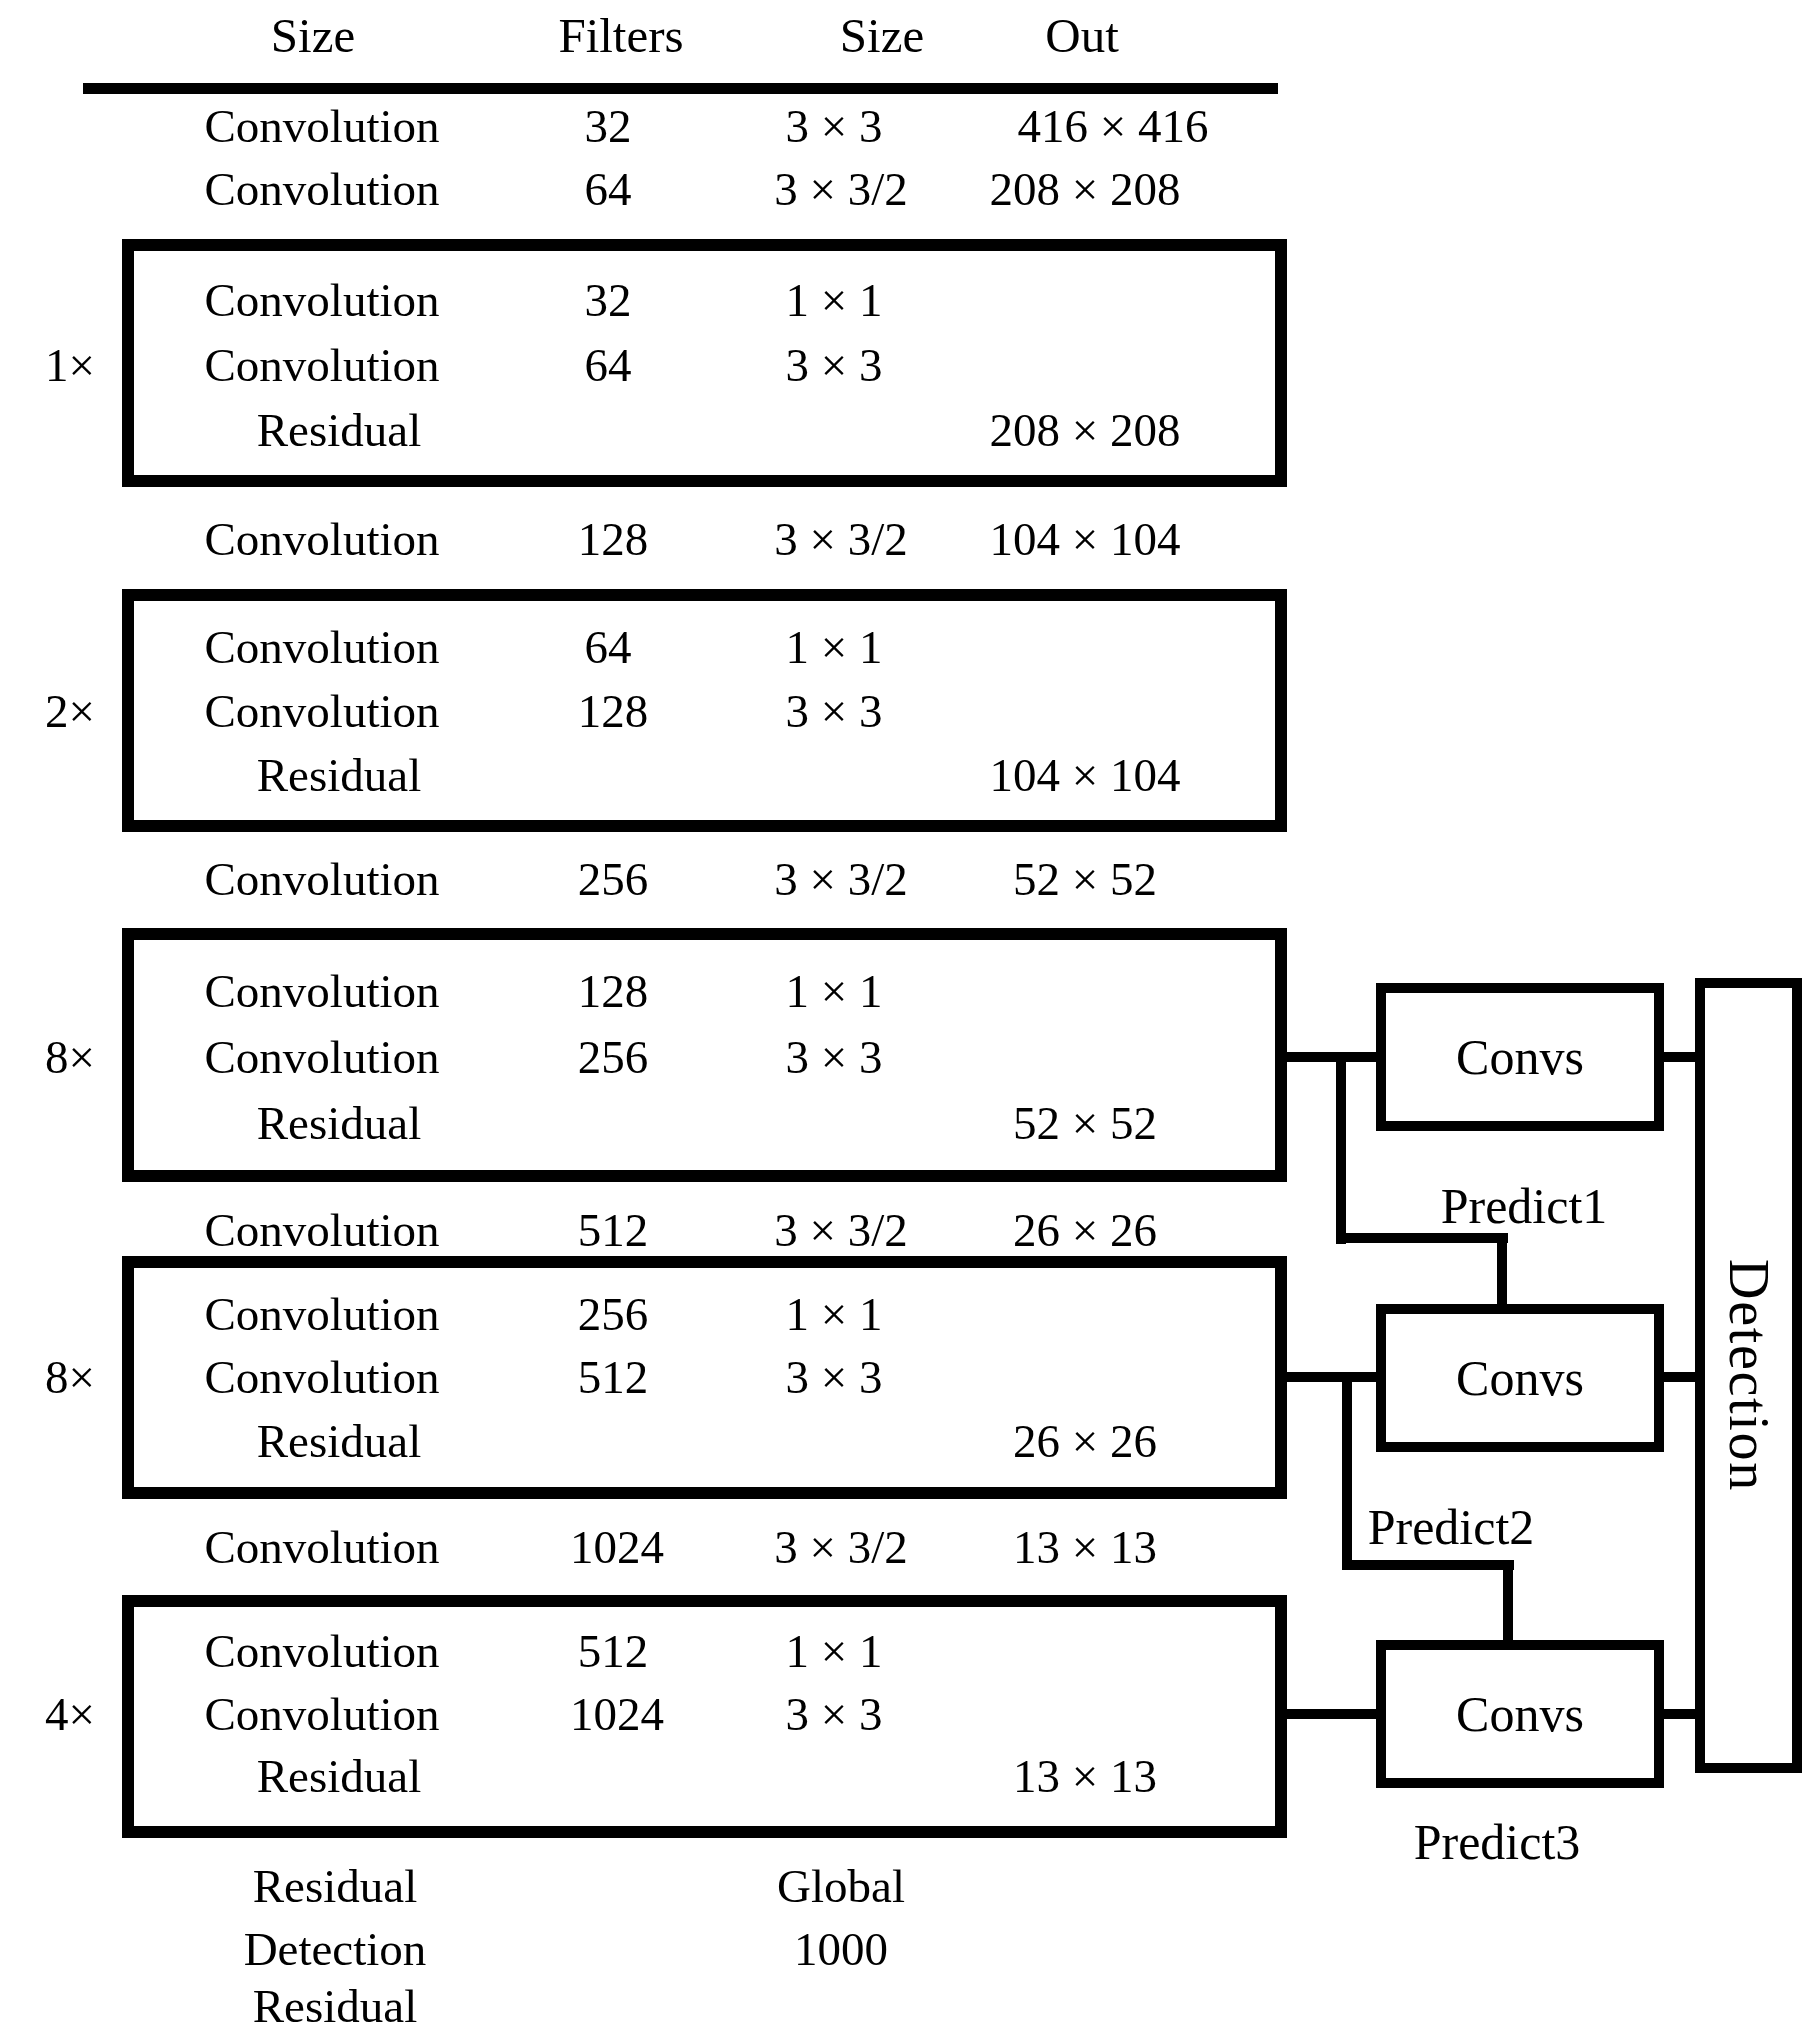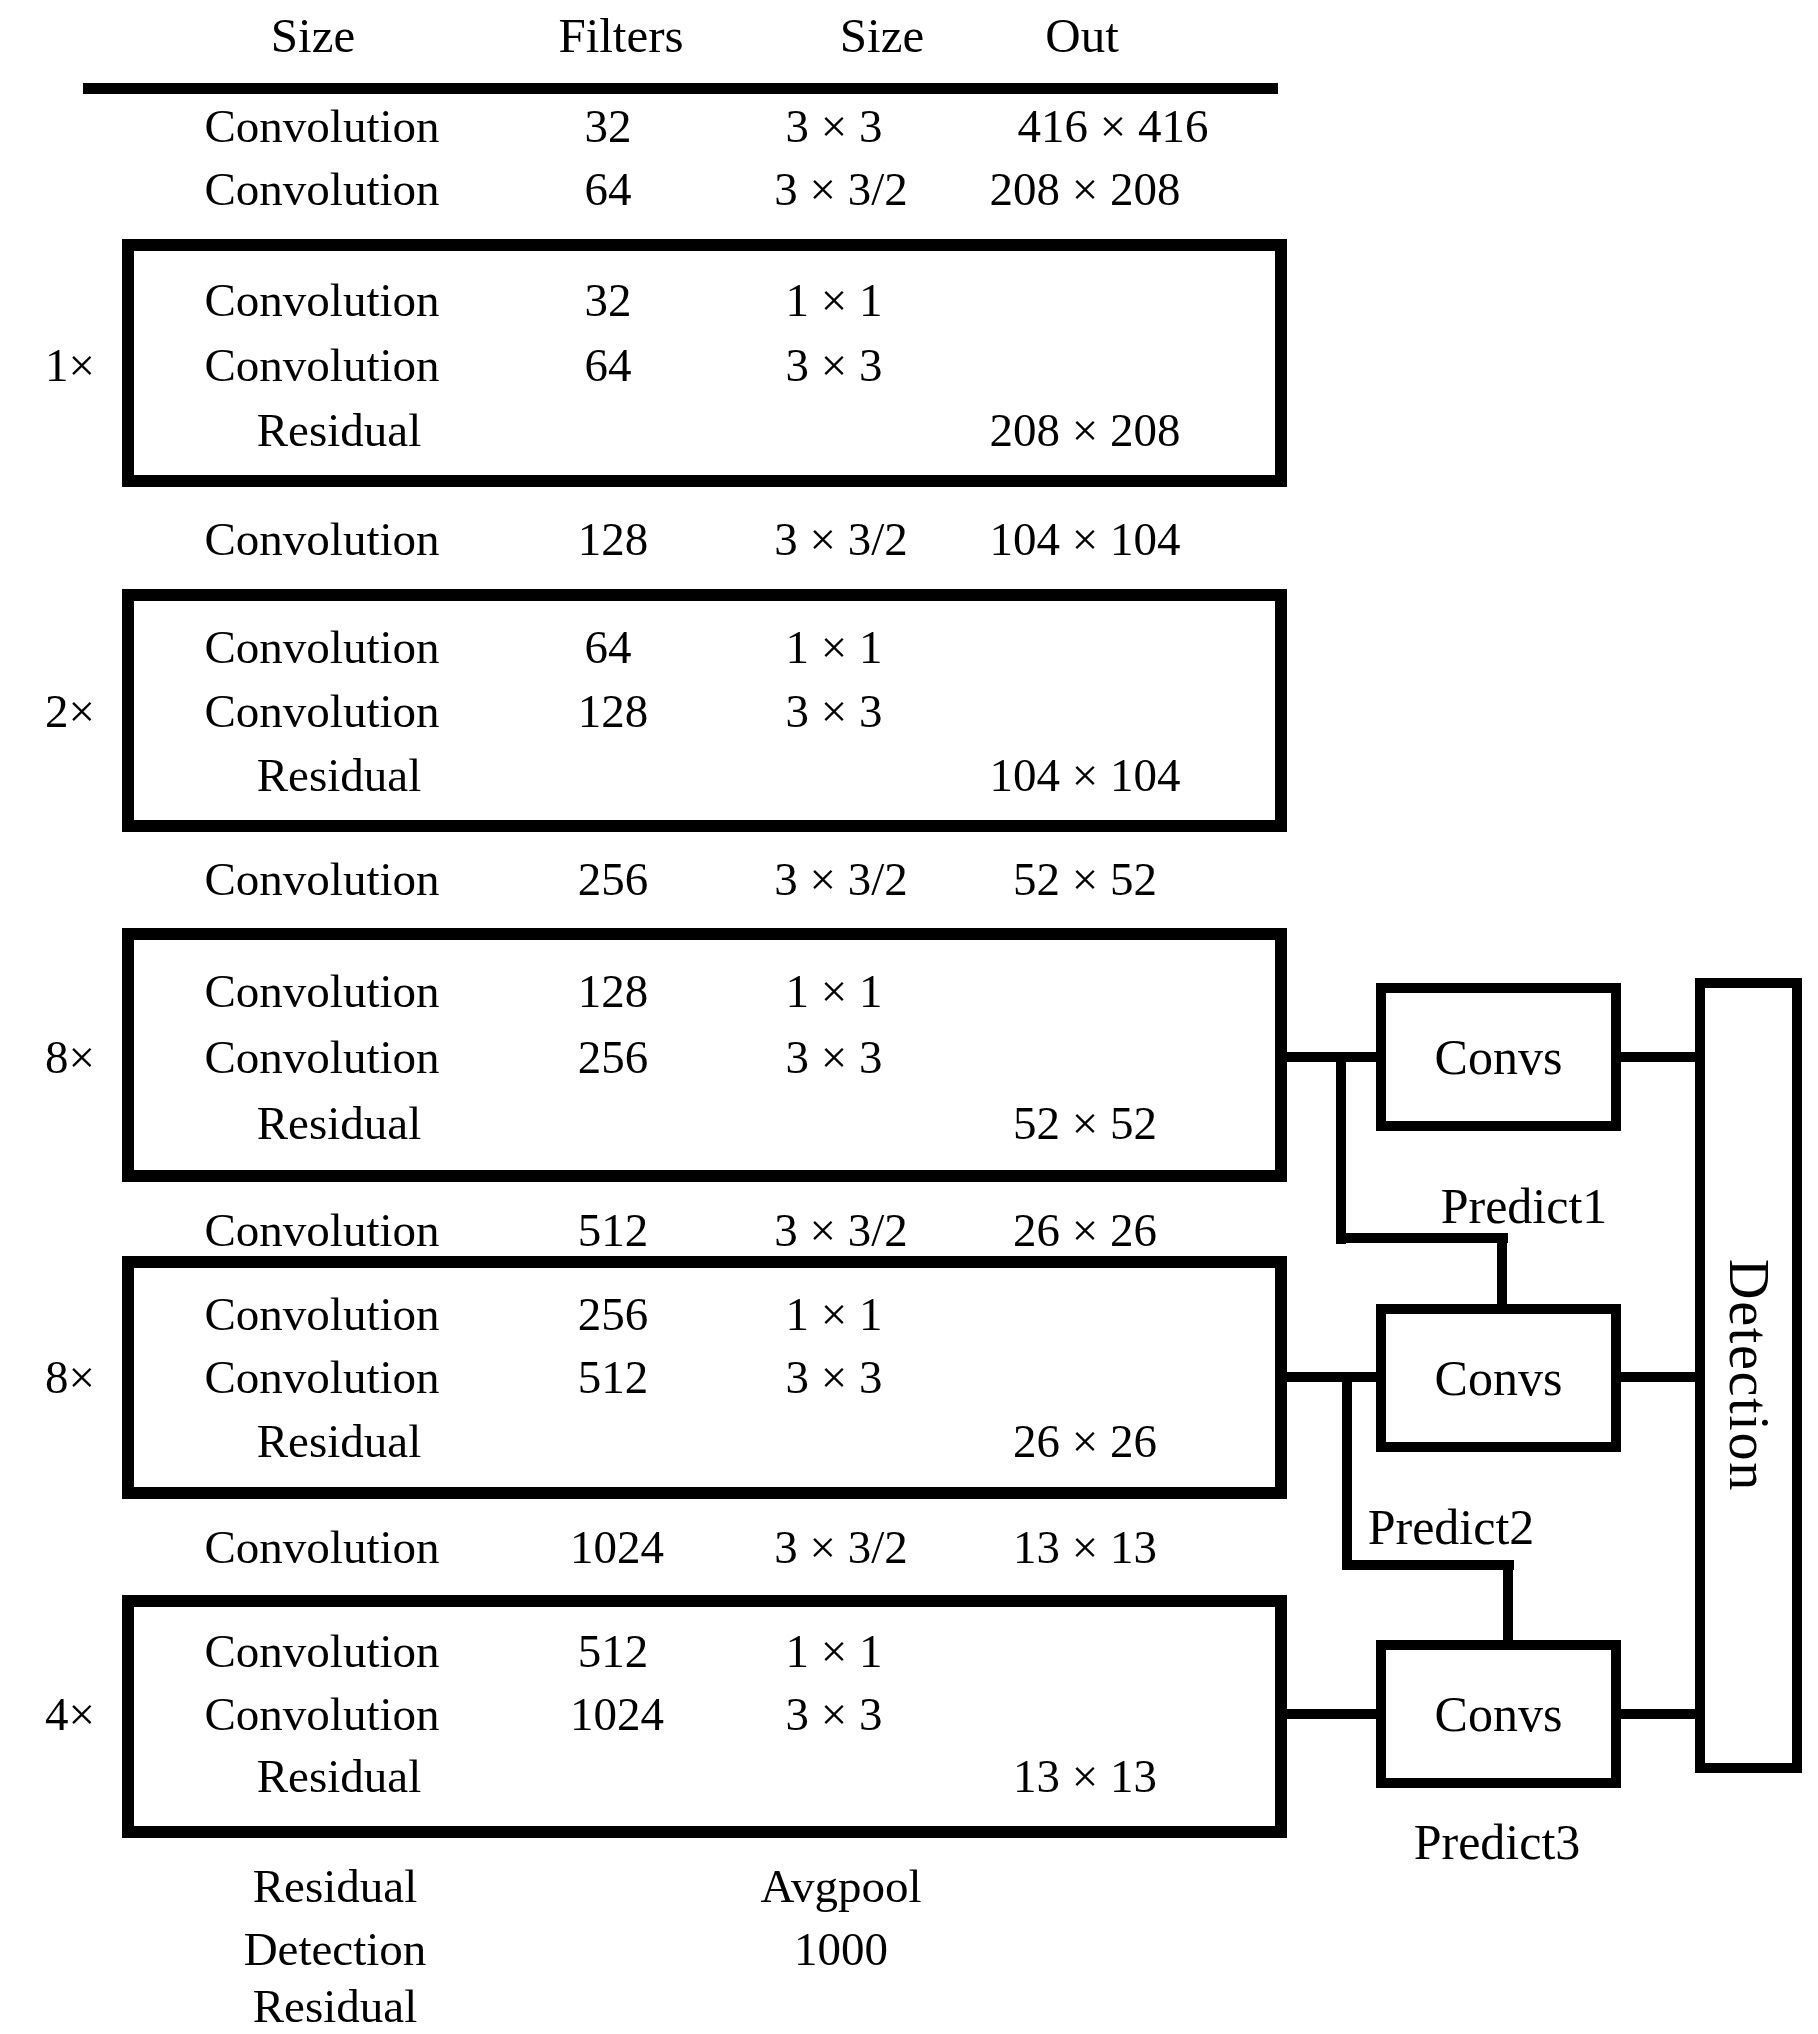--- a/index.html
+++ b/index.html
@@ -28,21 +28,21 @@
   }
   .mult{  
     position:absolute;
     transform:translate(-50%,-50%);
     font-size:47px;
     line-height:1;
     white-space:nowrap;
   }
   .convs{  
     position:absolute;
-    width:245px;height:148px;
+    width:288px;height:148px;
     border:10.4px solid #000;
     box-sizing:border-box;
     background:#fff;
     display:flex;align-items:center;justify-content:center;
     font-size:50px;
   }
   .pred{
     position:absolute;
     transform:translate(-50%,-50%);
     font-size:50px;
@@ -152,21 +152,21 @@
   <div class="c" style="left:322px;top:1651px">Convolution</div>
   <div class="c" style="left:613px;top:1651px">512</div>
   <div class="c" style="left:834px;top:1651px">1 × 1</div>
   <div class="c" style="left:322px;top:1714px">Convolution</div>
   <div class="c" style="left:617px;top:1714px">1024</div>
   <div class="c" style="left:834px;top:1714px">3 × 3</div>
   <div class="c" style="left:339px;top:1776px">Residual</div>
   <div class="c" style="left:1085px;top:1776px">13 × 13</div>
 
   <div class="c" style="left:335px;top:1886px">Residual</div>
-  <div class="c" style="left:841px;top:1886px">Avgpool</div>
+  <div class="c" style="left:841px;top:1886px">Global</div>
   <div class="c" style="left:335px;top:1949px">Detection</div>
   <div class="c" style="left:841px;top:1949px">1000</div>
   <div class="c" style="left:335px;top:2006px">Residual</div>
 
   <div class="conn" style="left:1278px;top:1052px;width:104px;height:10.4px"></div>
   <div class="conn" style="left:1614px;top:1052px;width:91px;height:10.4px"></div>
 
   <div class="conn" style="left:1336px;top:1052px;width:10.4px;height:192px"></div>
   <div class="conn" style="left:1336px;top:1233px;width:172px;height:10.4px"></div>
   <div class="conn" style="left:1497px;top:1233px;width:10.4px;height:78px"></div>

